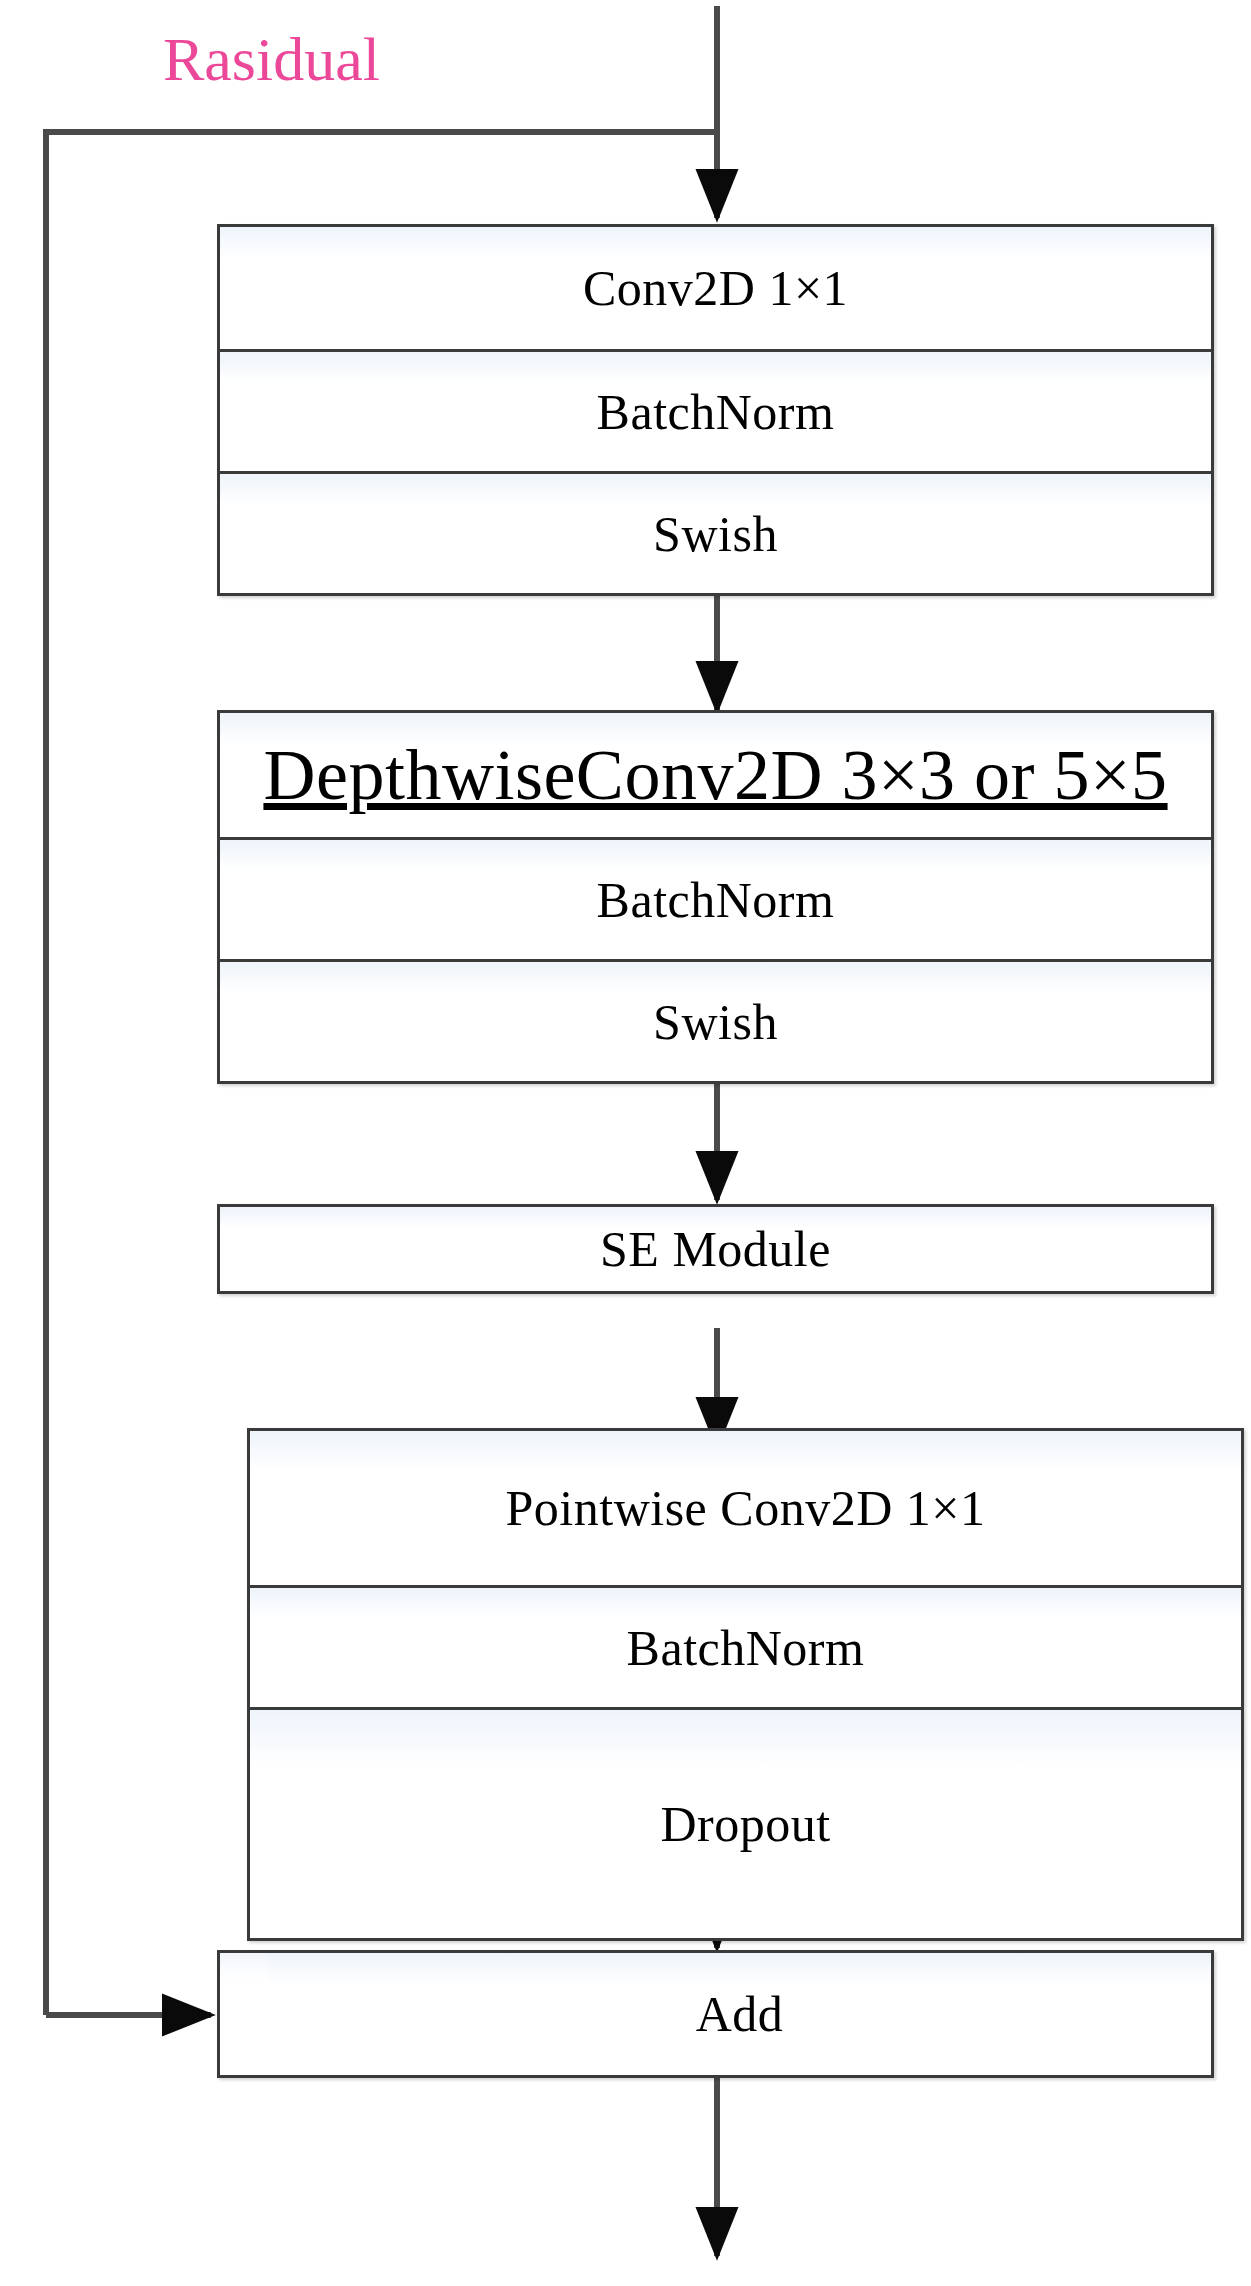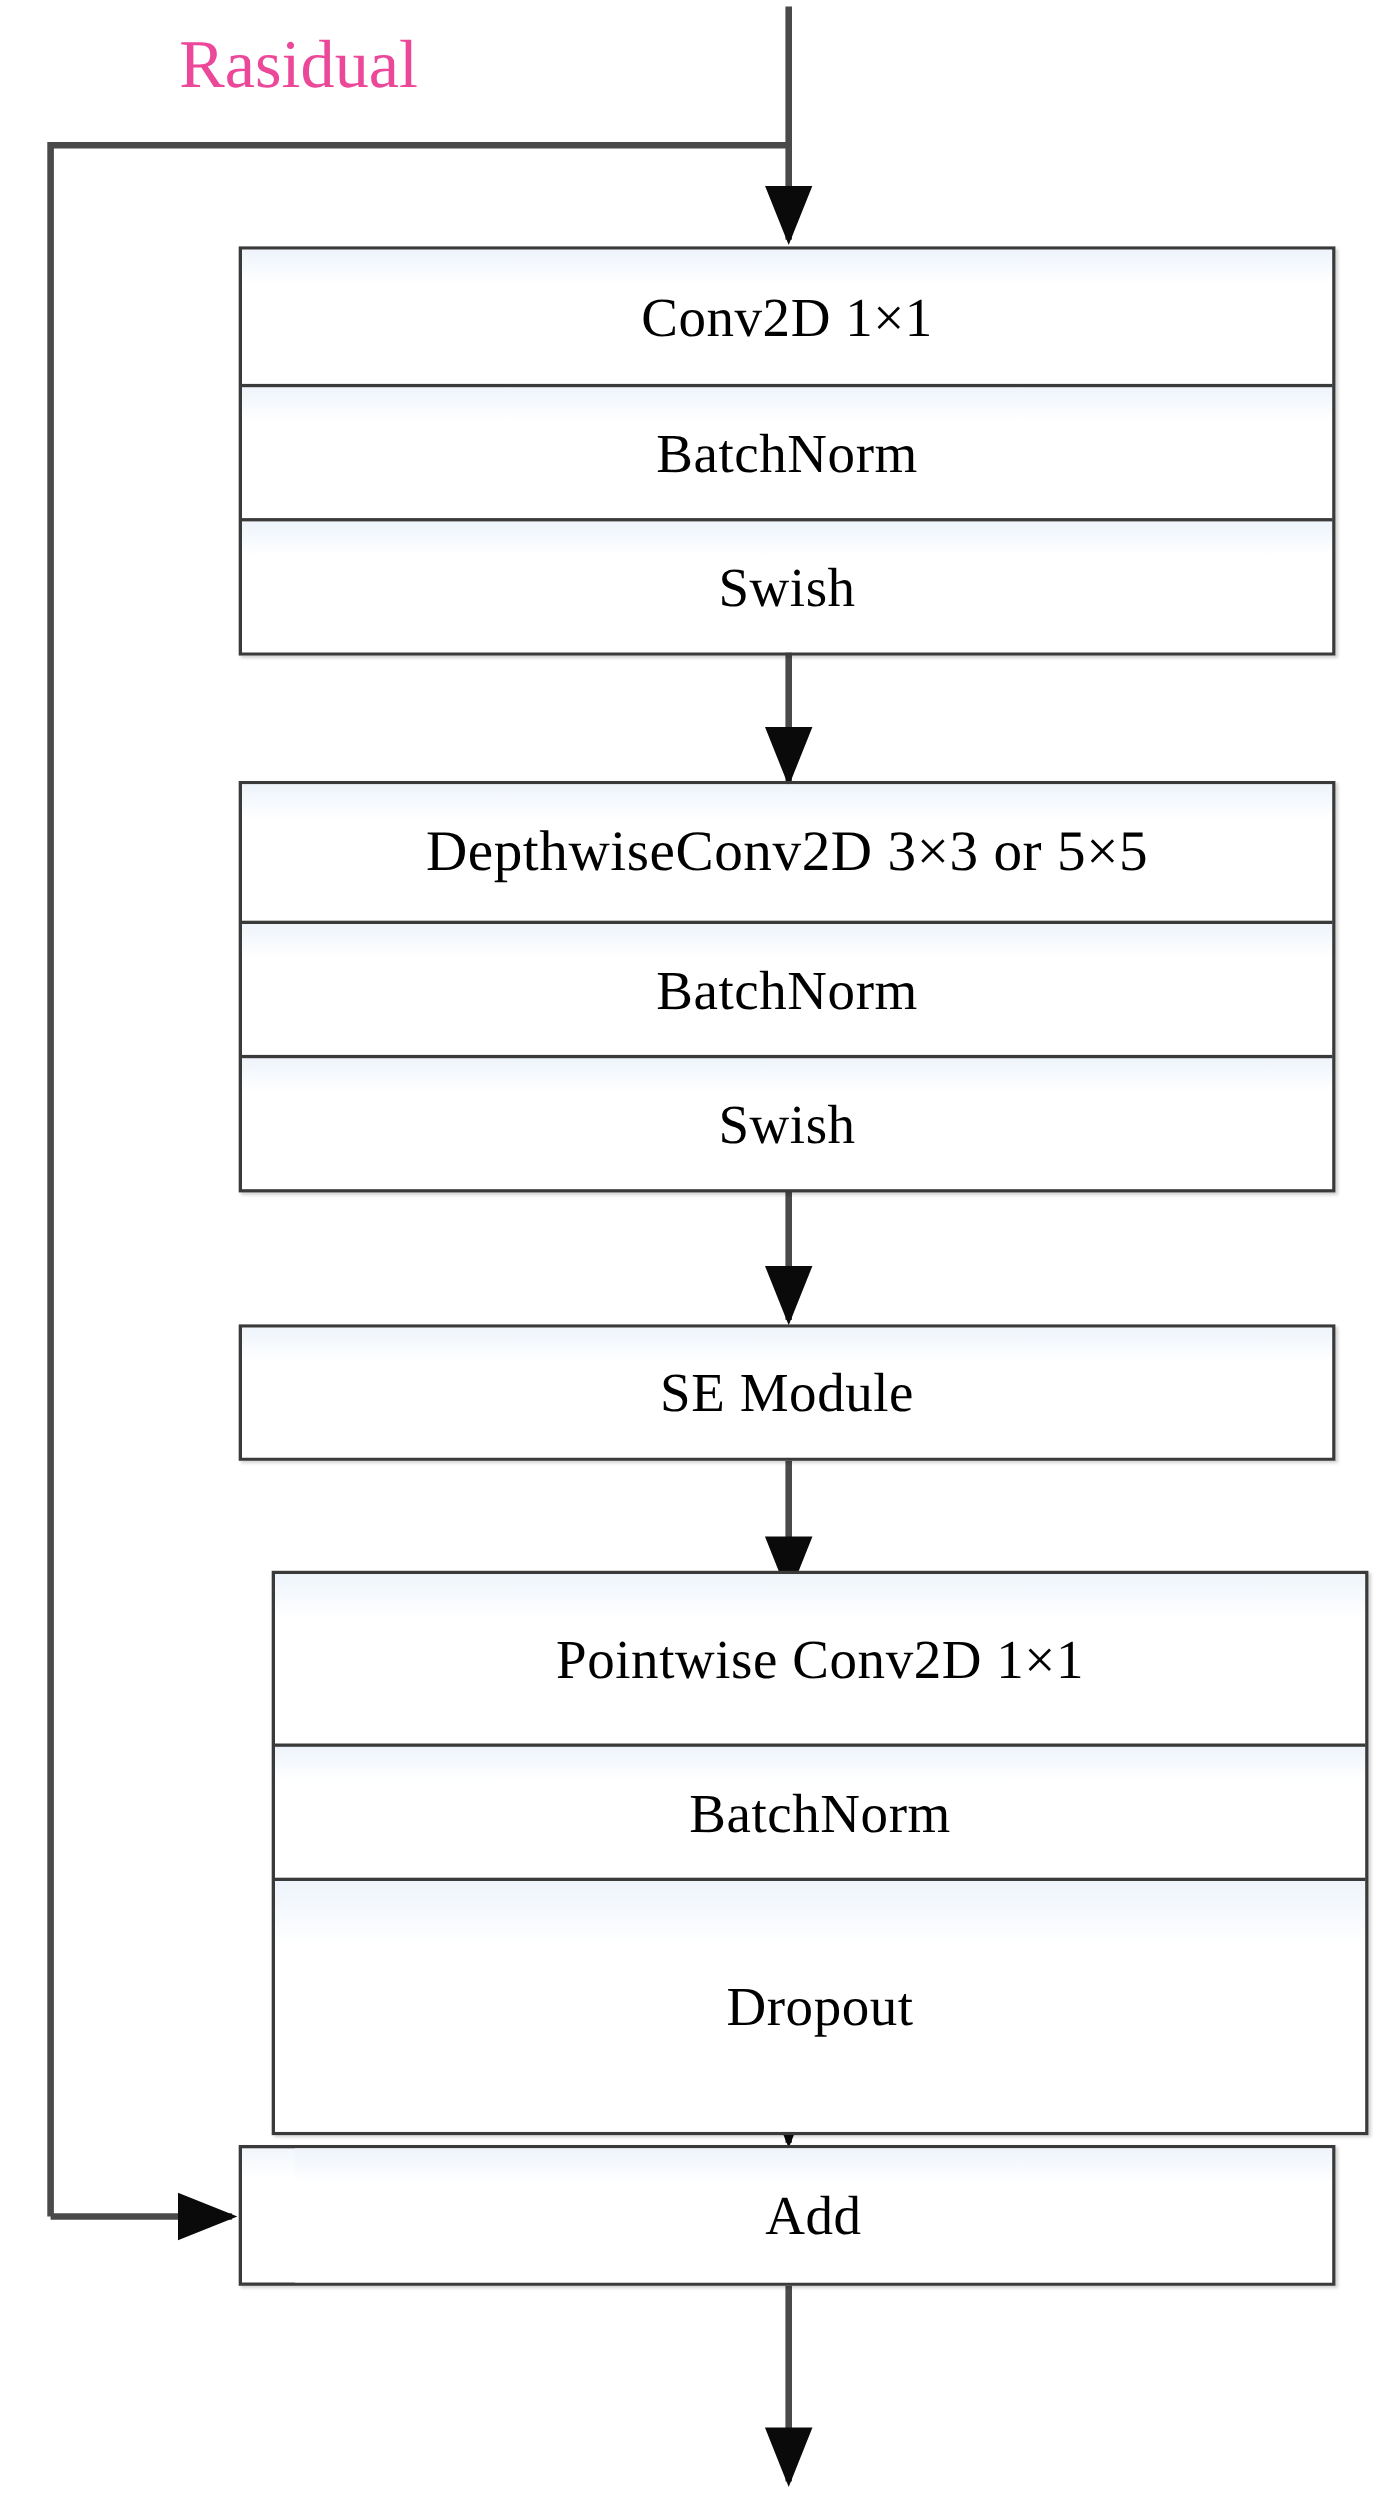--- a/index.html
+++ b/index.html
@@ -34,21 +34,21 @@
     color: #000000;
     font-size: 50px;
     line-height: 1;
     letter-spacing: 0.5px;
     white-space: nowrap;
     background: linear-gradient(to bottom, #eef4fb 0%, #ffffff 26%, #ffffff 100%);
   }
   .row + .row {
     border-top: 3px solid #3a3a3a;
   }
-  .row.wide { font-size: 52px; }
+  .row.wide { font-size: 72px; text-decoration: underline; }
 
   
   .residual-label {
     position: absolute;
     left: 163px;
     top: 28px;
     font-size: 62px;
     line-height: 1;
     color: #ec4899;
     white-space: nowrap;
@@ -104,21 +104,21 @@
     <div class="row" style="height:122px;">Swish</div>
   </div>
 
   <div class="group" id="block-2" style="top:710px;">
     <div class="row wide" style="height:124px;">DepthwiseConv2D 3×3 or 5×5</div>
     <div class="row" style="height:122px;">BatchNorm</div>
     <div class="row" style="height:122px;">Swish</div>
   </div>
 
   <div class="group" id="block-3" style="top:1204px;">
-    <div class="row" style="height:118px;">SE Module</div>
+    <div class="row" style="height:84px;">SE Module</div>
   </div>
 
   <div class="group" id="block-4" style="top:1428px;margin-left:30px;">
     <div class="row" style="height:154px;">Pointwise Conv2D 1×1</div>
     <div class="row" style="height:122px;">BatchNorm</div>
     <div class="row" style="height:231px;">Dropout</div>
   </div>
 
   <div class="group" id="block-5" style="top:1950px;padding-left:48px;">
     <div class="row" style="height:122px;">Add</div>

